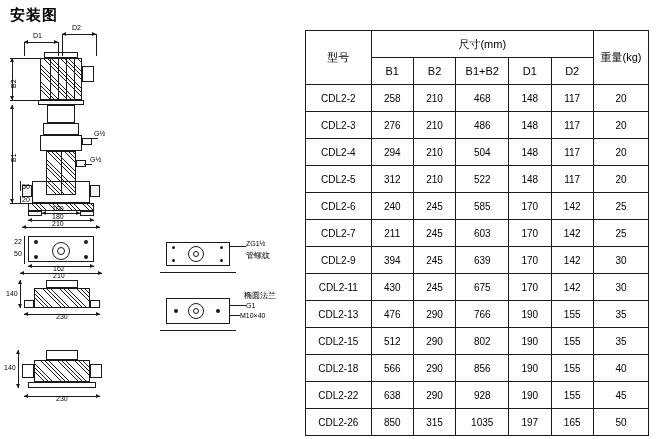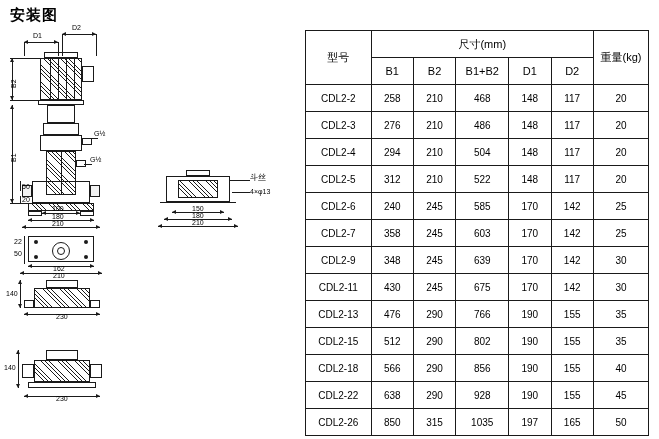--- a/index.html
+++ b/index.html
@@ -297,38 +297,48 @@
       <div class="box" style="left:22px;top:28px;width:12px;height:14px;"></div>
       <div class="box" style="left:90px;top:28px;width:12px;height:14px;"></div>
       <div class="box" style="left:46px;top:14px;width:32px;height:10px;"></div>
       <div class="box" style="left:28px;top:46px;width:68px;height:6px;"></div>
       <div class="lbl" style="left:4px;top:28px;">140</div>
       <div class="arrowlinev" style="left:18px;top:14px;height:38px;"></div>
       <div class="arrowline" style="left:24px;top:60px;width:76px;"></div>
       <div class="lbl" style="left:56px;top:59px;">230</div>
     </div>
 
-    <div class="drawing" style="left:150px;top:170px;width:150px;height:60px;">
-      <div class="box" style="left:16px;top:6px;width:64px;height:26px;"></div>
-      <div class="hatch" style="left:28px;top:10px;width:40px;height:18px;"></div>
-      <div class="box" style="left:36px;top:0px;width:24px;height:6px;"></div>
-      <div class="ln lnh" style="left:10px;top:32px;width:76px;"></div>
-      <div class="lbl-cn" style="left:100px;top:4px;">斗丝</div>
-      <div class="ln lnh" style="left:80px;top:10px;width:20px;"></div>
-      <div class="lbl" style="left:100px;top:18px;">4×φ13</div>
-      <div class="ln lnh" style="left:82px;top:22px;width:18px;"></div>
-      <div class="arrowline" style="left:22px;top:42px;width:52px;"></div>
-      <div class="lbl" style="left:42px;top:35px;">150</div>
-      <div class="arrowline" style="left:14px;top:49px;width:68px;"></div>
-      <div class="lbl" style="left:42px;top:42px;">180</div>
-      <div class="arrowline" style="left:8px;top:56px;width:80px;"></div>
-      <div class="lbl" style="left:42px;top:49px;">210</div>
+
+    <div class="drawing" style="left:150px;top:232px;width:150px;height:56px;">
+      <div class="box" style="left:16px;top:10px;width:64px;height:24px;"></div>
+      <div class="circ" style="left:38px;top:14px;width:16px;height:16px;"></div>
+      <div class="circ" style="left:43px;top:19px;width:6px;height:6px;"></div>
+      <div class="dot" style="left:22px;top:14px;width:3px;height:3px;"></div>
+      <div class="dot" style="left:70px;top:14px;width:3px;height:3px;"></div>
+      <div class="dot" style="left:22px;top:27px;width:3px;height:3px;"></div>
+      <div class="dot" style="left:70px;top:27px;width:3px;height:3px;"></div>
+      <div class="lbl" style="left:96px;top:8px;">ZG1½</div>
+      <div class="ln lnh" style="left:80px;top:14px;width:16px;"></div>
+      <div class="lbl-cn" style="left:96px;top:20px;">管螺纹</div>
+      <div class="ln lnh" style="left:10px;top:40px;width:76px;"></div>
     </div>
 
-
+    <div class="drawing" style="left:150px;top:290px;width:150px;height:56px;">
+      <div class="box" style="left:16px;top:8px;width:64px;height:26px;"></div>
+      <div class="circ" style="left:38px;top:13px;width:16px;height:16px;"></div>
+      <div class="circ" style="left:43px;top:18px;width:6px;height:6px;"></div>
+      <div class="dot" style="left:24px;top:19px;width:4px;height:4px;"></div>
+      <div class="dot" style="left:66px;top:19px;width:4px;height:4px;"></div>
+      <div class="lbl-cn" style="left:94px;top:2px;">椭圆法兰</div>
+      <div class="lbl" style="left:96px;top:12px;">G1</div>
+      <div class="ln lnh" style="left:80px;top:15px;width:16px;"></div>
+      <div class="lbl" style="left:90px;top:22px;">M10×40</div>
+      <div class="ln lnh" style="left:80px;top:25px;width:10px;"></div>
+      <div class="ln lnh" style="left:10px;top:40px;width:76px;"></div>
+    </div>
 
 
   </div>
 
   <div id="right-panel">
 
     <table id="spec-table">
       <colgroup>
         <col class="model-col">
         <col class="num-col">
@@ -393,30 +403,30 @@
           <td>CDL2-6</td>
           <td>240</td>
           <td>245</td>
           <td>585</td>
           <td>170</td>
           <td>142</td>
           <td>25</td>
         </tr>
         <tr>
           <td>CDL2-7</td>
-          <td>358</td>
+          <td>211</td>
           <td>245</td>
           <td>603</td>
           <td>170</td>
           <td>142</td>
           <td>25</td>
         </tr>
         <tr>
           <td>CDL2-9</td>
-          <td>348</td>
+          <td>394</td>
           <td>245</td>
           <td>639</td>
           <td>170</td>
           <td>142</td>
           <td>30</td>
         </tr>
         <tr>
           <td>CDL2-11</td>
           <td>430</td>
           <td>245</td>

